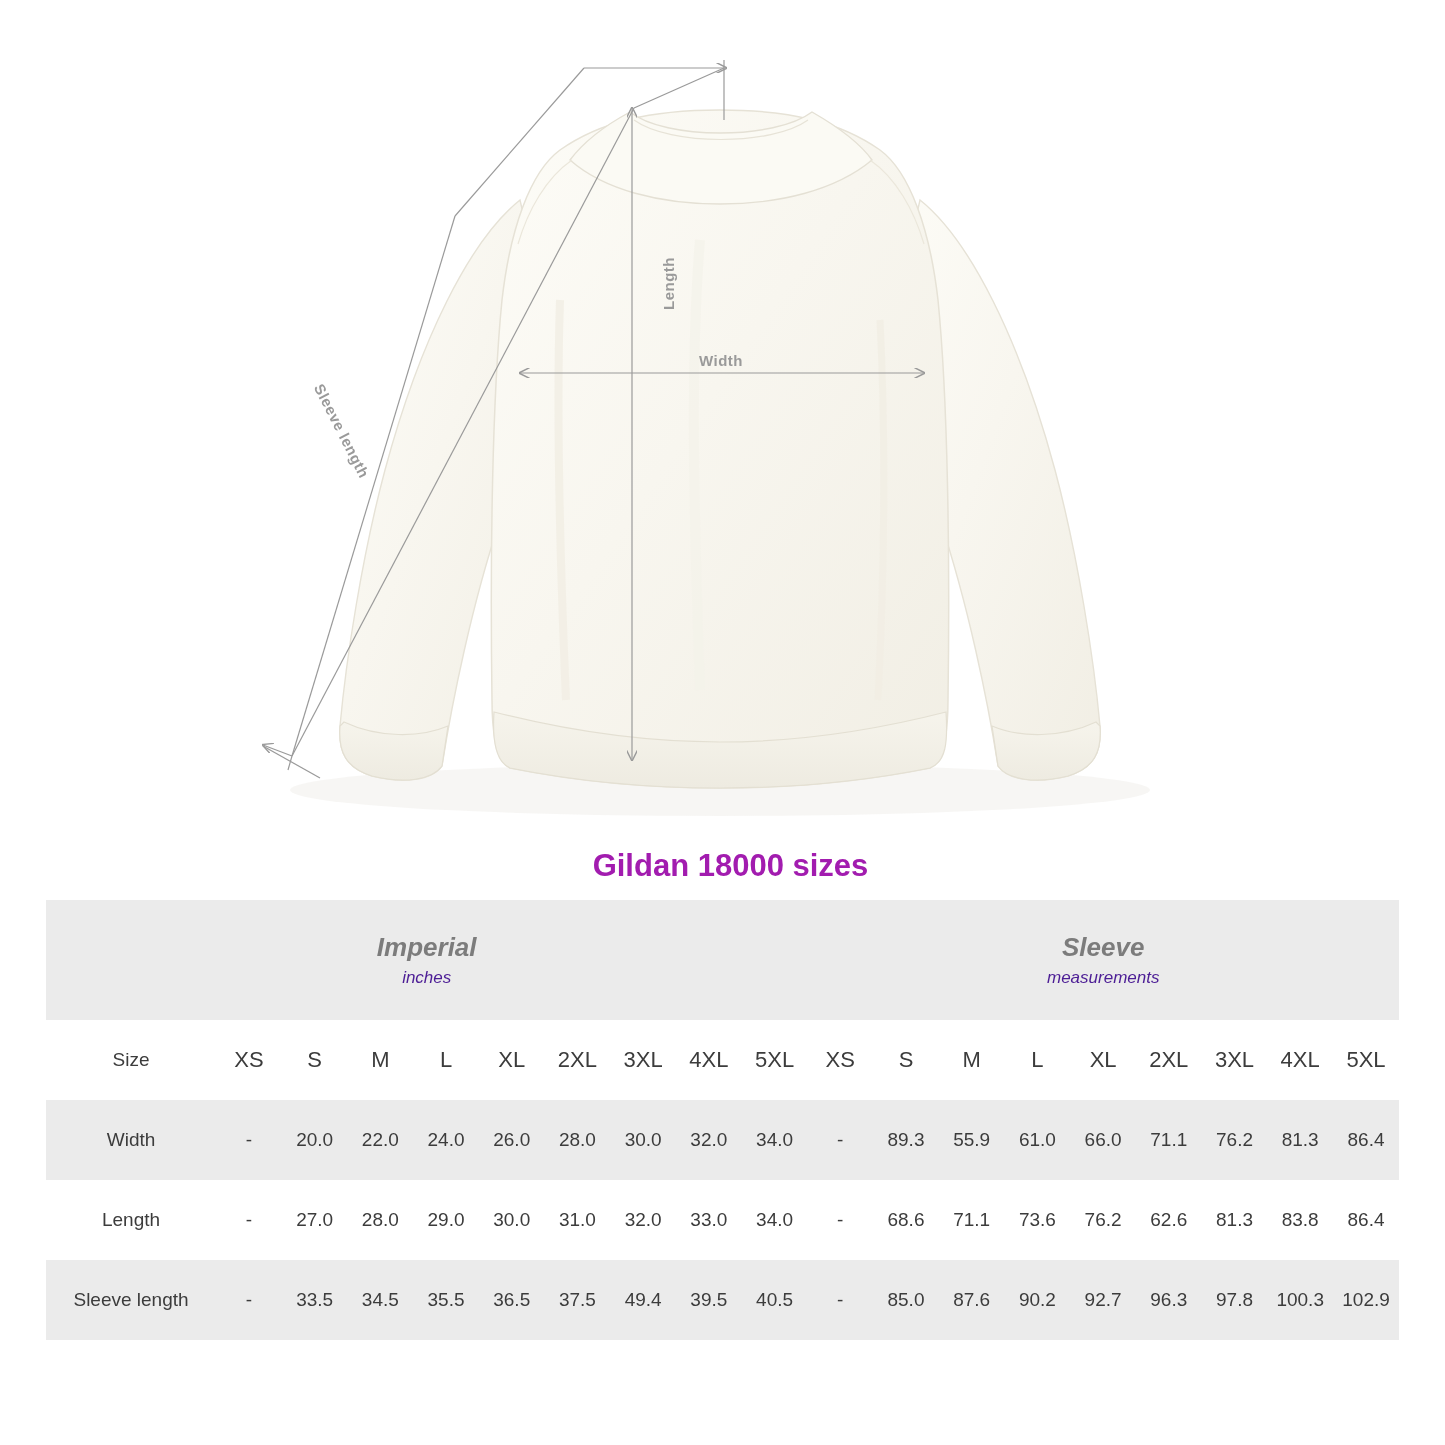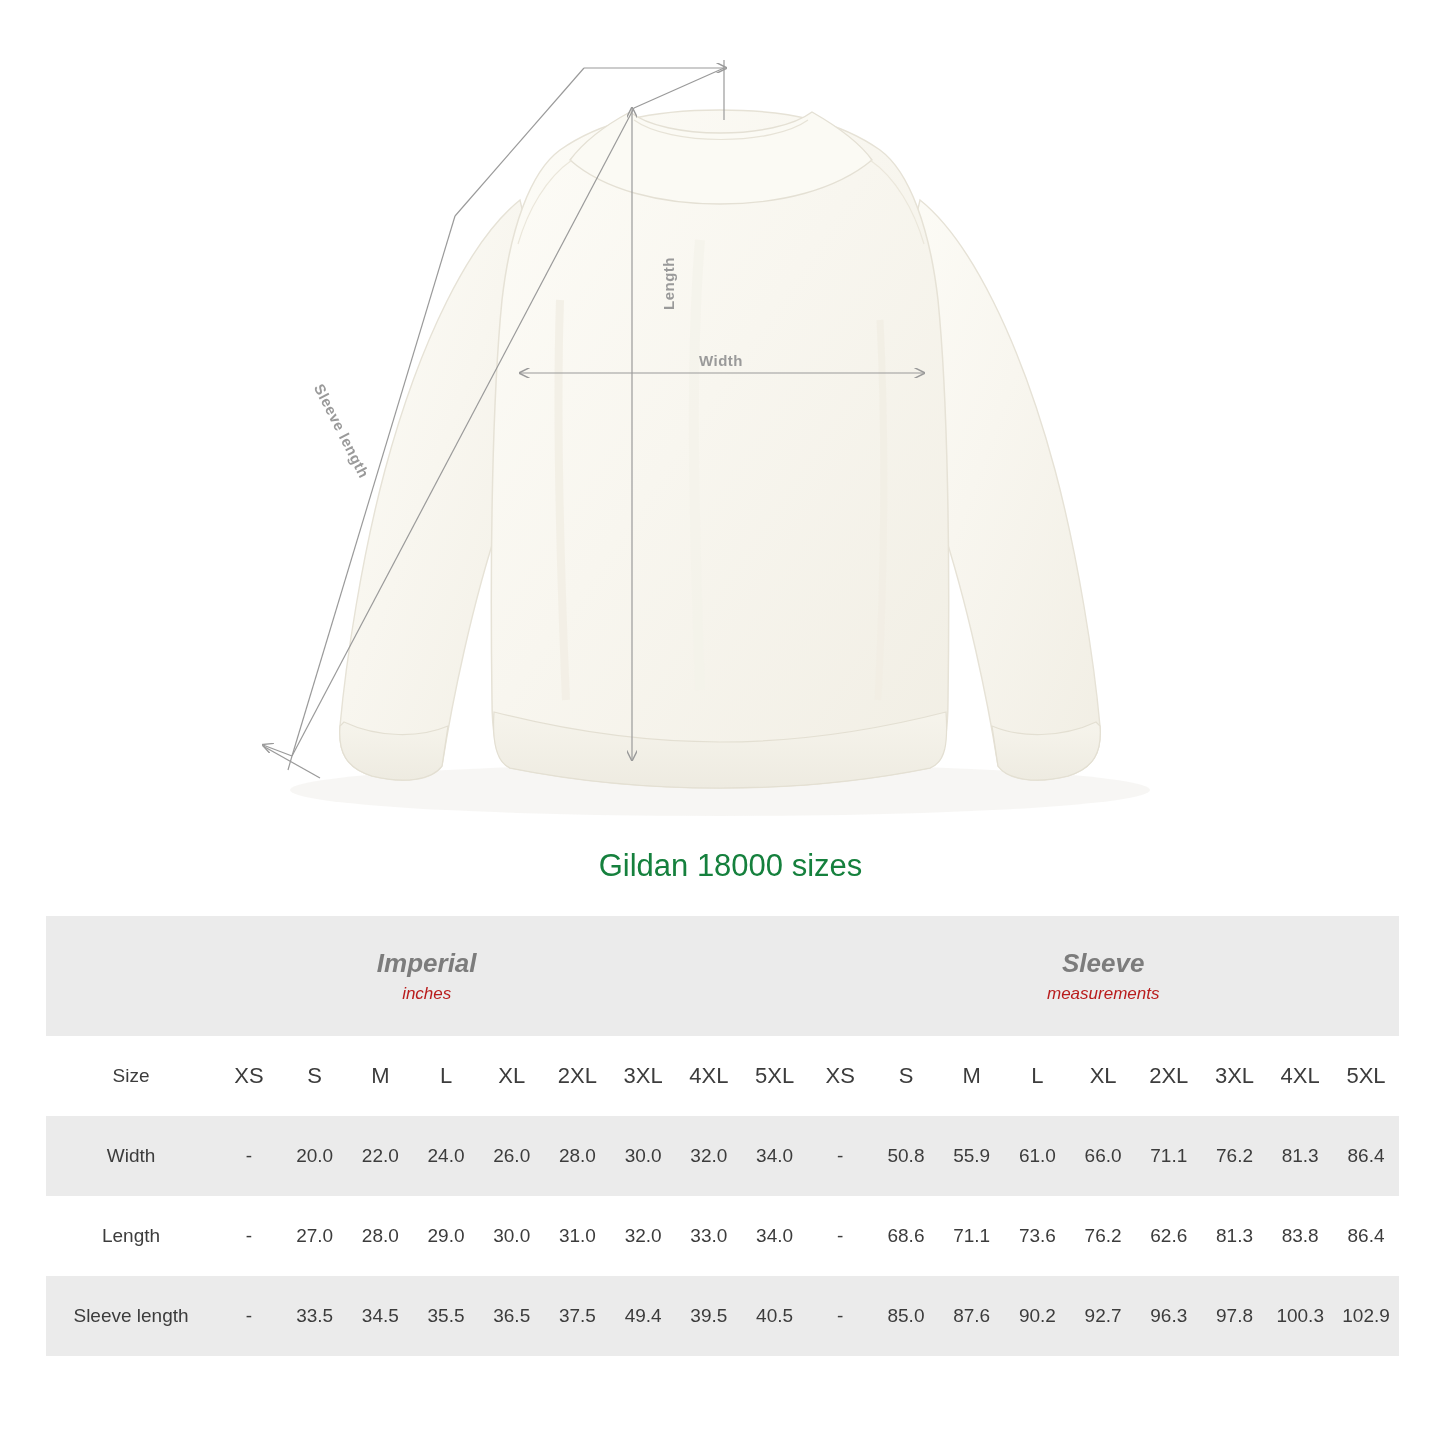--- a/index.html
+++ b/index.html
@@ -51,34 +51,34 @@
     transform-origin: left top;
   }
 
   
   .title-block {
     text-align: center;
     margin-top: 18px;
   }
   .chart-title {
     font-size: 31px;
-    font-weight: normal;
-    color: #15803d;
+    font-weight: bold;
+    color: #a21caf;
     margin: 0 0 16px 16px;
   }
   .chart-note {
     font-size: 17.5px;
     font-style: italic;
     color: #555555;
     margin: 0;
   }
 
   
   .table-wrap {
-    margin-top: 32px;
+    margin-top: 16px;
     padding: 0 46px;
     box-sizing: border-box;
   }
   table.sizes {
     border-collapse: collapse;
     width: 1353px;
     table-layout: fixed;
   }
   table.sizes td, table.sizes th {
     text-align: center;
@@ -93,21 +93,21 @@
   .unit-sys {
     font-size: 26px;
     font-style: italic;
     font-weight: bold;
     color: #7c7c7c;
     line-height: 1.2;
   }
   .unit-sub {
     font-size: 17px;
     font-style: italic;
-    color: #b91c1c;
+    color: #4c1d95;
     margin-top: 4px;
   }
   .hdr-row td {
     background: #ffffff;
     height: 78px;
     font-size: 22px;
     color: #3c3c3c;
   }
   .hdr-row td.rowlabel {
     font-size: 19px;
@@ -277,21 +277,21 @@
           <td>-</td>
           <td>20.0</td>
           <td>22.0</td>
           <td>24.0</td>
           <td>26.0</td>
           <td>28.0</td>
           <td>30.0</td>
           <td>32.0</td>
           <td>34.0</td>
           <td>-</td>
-          <td>50.8</td>
+          <td>89.3</td>
           <td>55.9</td>
           <td>61.0</td>
           <td>66.0</td>
           <td>71.1</td>
           <td>76.2</td>
           <td>81.3</td>
           <td>86.4</td>
         </tr>
 
         <tr class="data-row">

